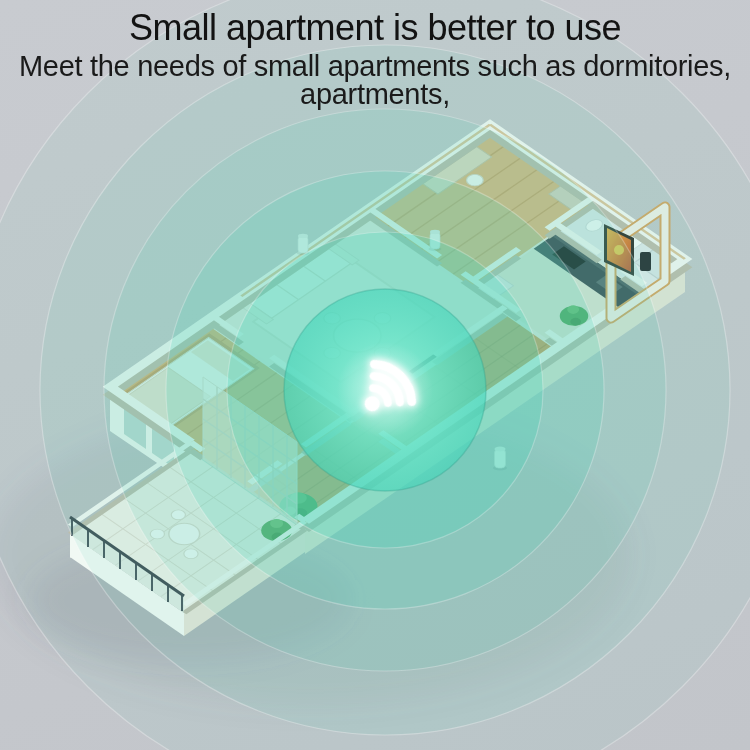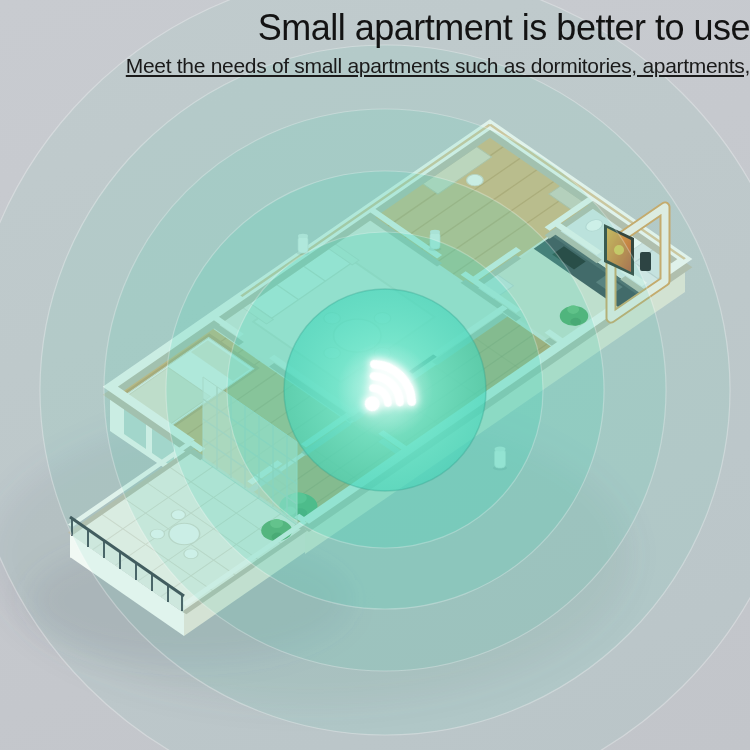--- a/index.html
+++ b/index.html
@@ -7,29 +7,29 @@
     width:750px;height:750px;overflow:hidden;
     font-family:"Liberation Sans", sans-serif;
     background:#c5c8cd;
   }
   .stage{
     position:relative;width:750px;height:750px;
     background:linear-gradient(160deg,#c8cbd0 0%,#c5c8cd 55%,#c2c5ca 100%);
   }
   .header{
     position:absolute;top:6px;left:0;width:750px;
-    text-align:right;z-index:5;color:#161616;
+    text-align:center;z-index:5;color:#161616;
   }
   .header h1{
     margin:0;font-size:36px;line-height:44px;font-weight:500;
     letter-spacing:-0.5px;color:#131313;
   }
   .header p{
-    margin:2px 0 0 0;font-size:21px;line-height:28px;font-weight:400;
-    letter-spacing:-0.3px;color:#1a1a1a;text-decoration:underline;
+    margin:2px 0 0 0;font-size:29px;line-height:28px;font-weight:400;
+    letter-spacing:-0.3px;color:#1a1a1a;
   }
   .scene{position:absolute;top:0;left:0;z-index:1;}
 </style>
 </head>
 <body>
 
 <div class="stage">
 
   <div class="header">
     <h1>Small apartment is better to use</h1>

